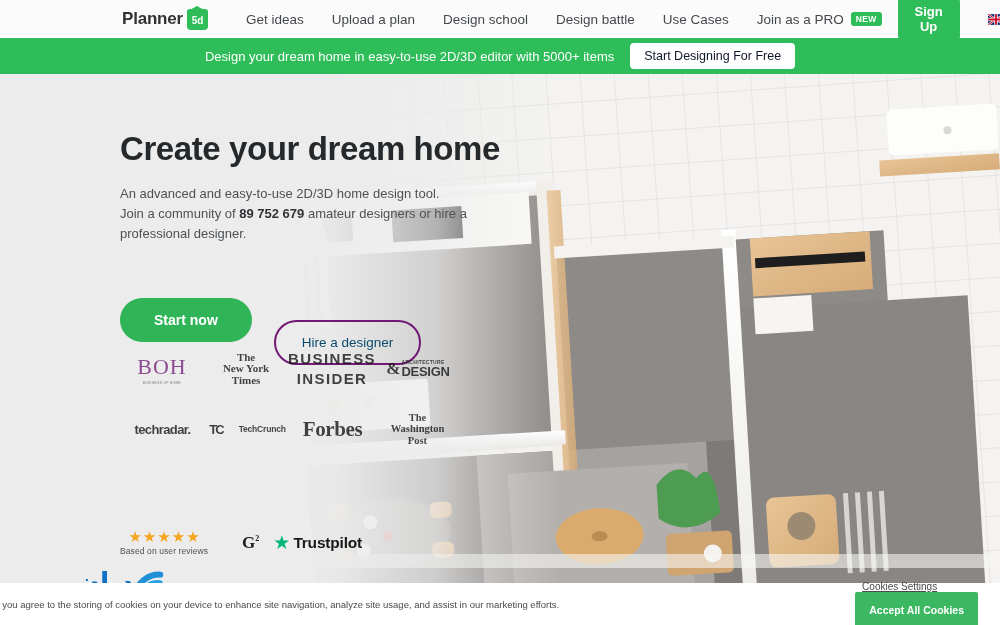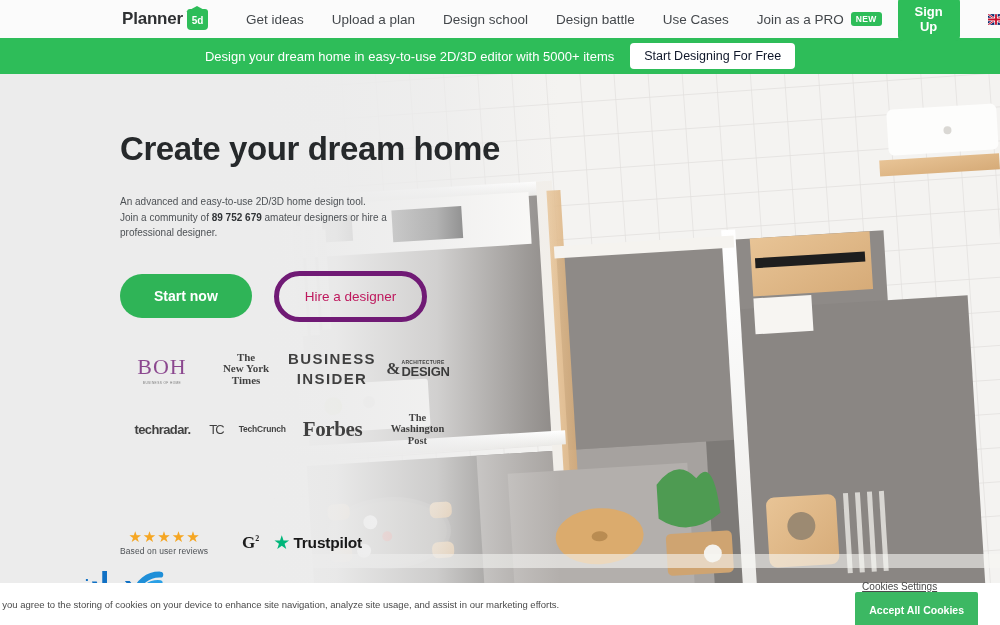--- a/index.html
+++ b/index.html
@@ -58,48 +58,48 @@
   
   .hero { position:absolute; top:74px; left:0; width:1000px; height:551px; overflow:hidden; }
   .hero-img { position:absolute; top:0; left:0; width:1000px; height:551px; }
   .hero-fade {
     position:absolute; top:0; left:0; width:560px; height:551px;
     background:linear-gradient(to right,#ececec 0%,#ececec 46%,rgba(236,236,236,0.97) 60%,rgba(236,236,236,0.72) 78%,rgba(236,236,236,0.18) 94%,rgba(236,236,236,0) 100%);
     z-index:5;
   }
   .hero-content { position:absolute; z-index:10; left:120px; top:56px; width:420px; }
   h1.hero-title { font-size:33px; font-weight:700; color:#26292b; letter-spacing:-0.4px; }
-  .hero-sub { margin-top:26px; font-size:10px; line-height:1.55; color:#4d5155; }
+  .hero-sub { margin-top:16px; font-size:13px; line-height:1.55; color:#4d5155; }
   .hero-sub b { font-weight:700; color:#303336; }
   .hero-btns { margin-top:30px; display:flex; align-items:center; }
   .btn-primary {
     background:#2fb457; color:#fff; font-size:14px; font-weight:600;
     padding:14px 34px; border-radius:28px; border:none; cursor:pointer;
   }
   .btn-ghost {
-    margin-left:22px; background:transparent; color:#be185d; font-size:13.5px;
-    padding:13px 26px; border-radius:28px; border:5px solid #701a75; cursor:pointer;
+    margin-left:22px; background:transparent; color:#0c4a6e; font-size:13.5px;
+    padding:13px 26px; border-radius:28px; border:2px solid #701a75; cursor:pointer;margin-top:46px;
   }
 
   
   .press { position:absolute; z-index:10; left:120px; top:265px; width:340px; }
   .press-row { display:flex; align-items:center; height:60px; }
   .press-cell { flex:1; display:flex; align-items:center; justify-content:center; opacity:0.78; }
   .l-boh { font-family:"Liberation Serif", serif; font-size:22px; letter-spacing:1px; color:#701a75; }
   .l-boh-sub { font-size:3.2px; letter-spacing:0.4px; color:#555; text-align:center; margin-top:1px;}
   .l-nyt { font-family:"Liberation Serif", serif; font-size:11px; line-height:1.02; text-align:center; color:#111; font-weight:700;}
   .l-bi { font-size:15px; font-weight:700; letter-spacing:1.4px; line-height:1.35; text-align:center; color:#111; }
   .l-ad { display:flex; align-items:center; color:#111; }
   .l-ad-amp { font-family:"Liberation Serif", serif; font-size:17px; font-weight:700; margin-right:1px; }
   .l-ad-txt { line-height:1; }
   .l-ad-top { font-size:5px; font-weight:700; letter-spacing:0.3px; }
   .l-ad-bot { font-size:13px; font-weight:800; letter-spacing:-0.3px; }
   .l-tr { font-size:13px; font-weight:800; letter-spacing:-0.6px; color:#111; }
   .l-tc { display:flex; align-items:center; color:#111; }
-  .l-tc-mark { font-size:13px; font-weight:400; letter-spacing:-2px; margin-right:16px; }
+  .l-tc-mark { font-size:13px; font-weight:700; letter-spacing:-2px; margin-right:16px; }
   .l-tc-txt { font-size:8.5px; font-weight:800; letter-spacing:-0.2px; }
   .l-forbes { font-family:"Liberation Serif", serif; font-size:21px; font-weight:700; letter-spacing:-0.4px; color:#111; }
   .l-wp { font-family:"Liberation Serif", serif; font-size:10.5px; line-height:1.05; text-align:center; font-weight:700; color:#111; }
 
   
   .reviews { position:absolute; z-index:10; left:120px; top:455px; display:flex; align-items:center; }
   .stars-block { display:flex; flex-direction:column; align-items:center; }
   .stars { display:flex; gap:1px; }
   .star { color:#f5a623; font-size:15px; line-height:1; }
   .stars-cap { font-size:8.5px; color:#4d5155; margin-top:2px; letter-spacing:0.1px; }

